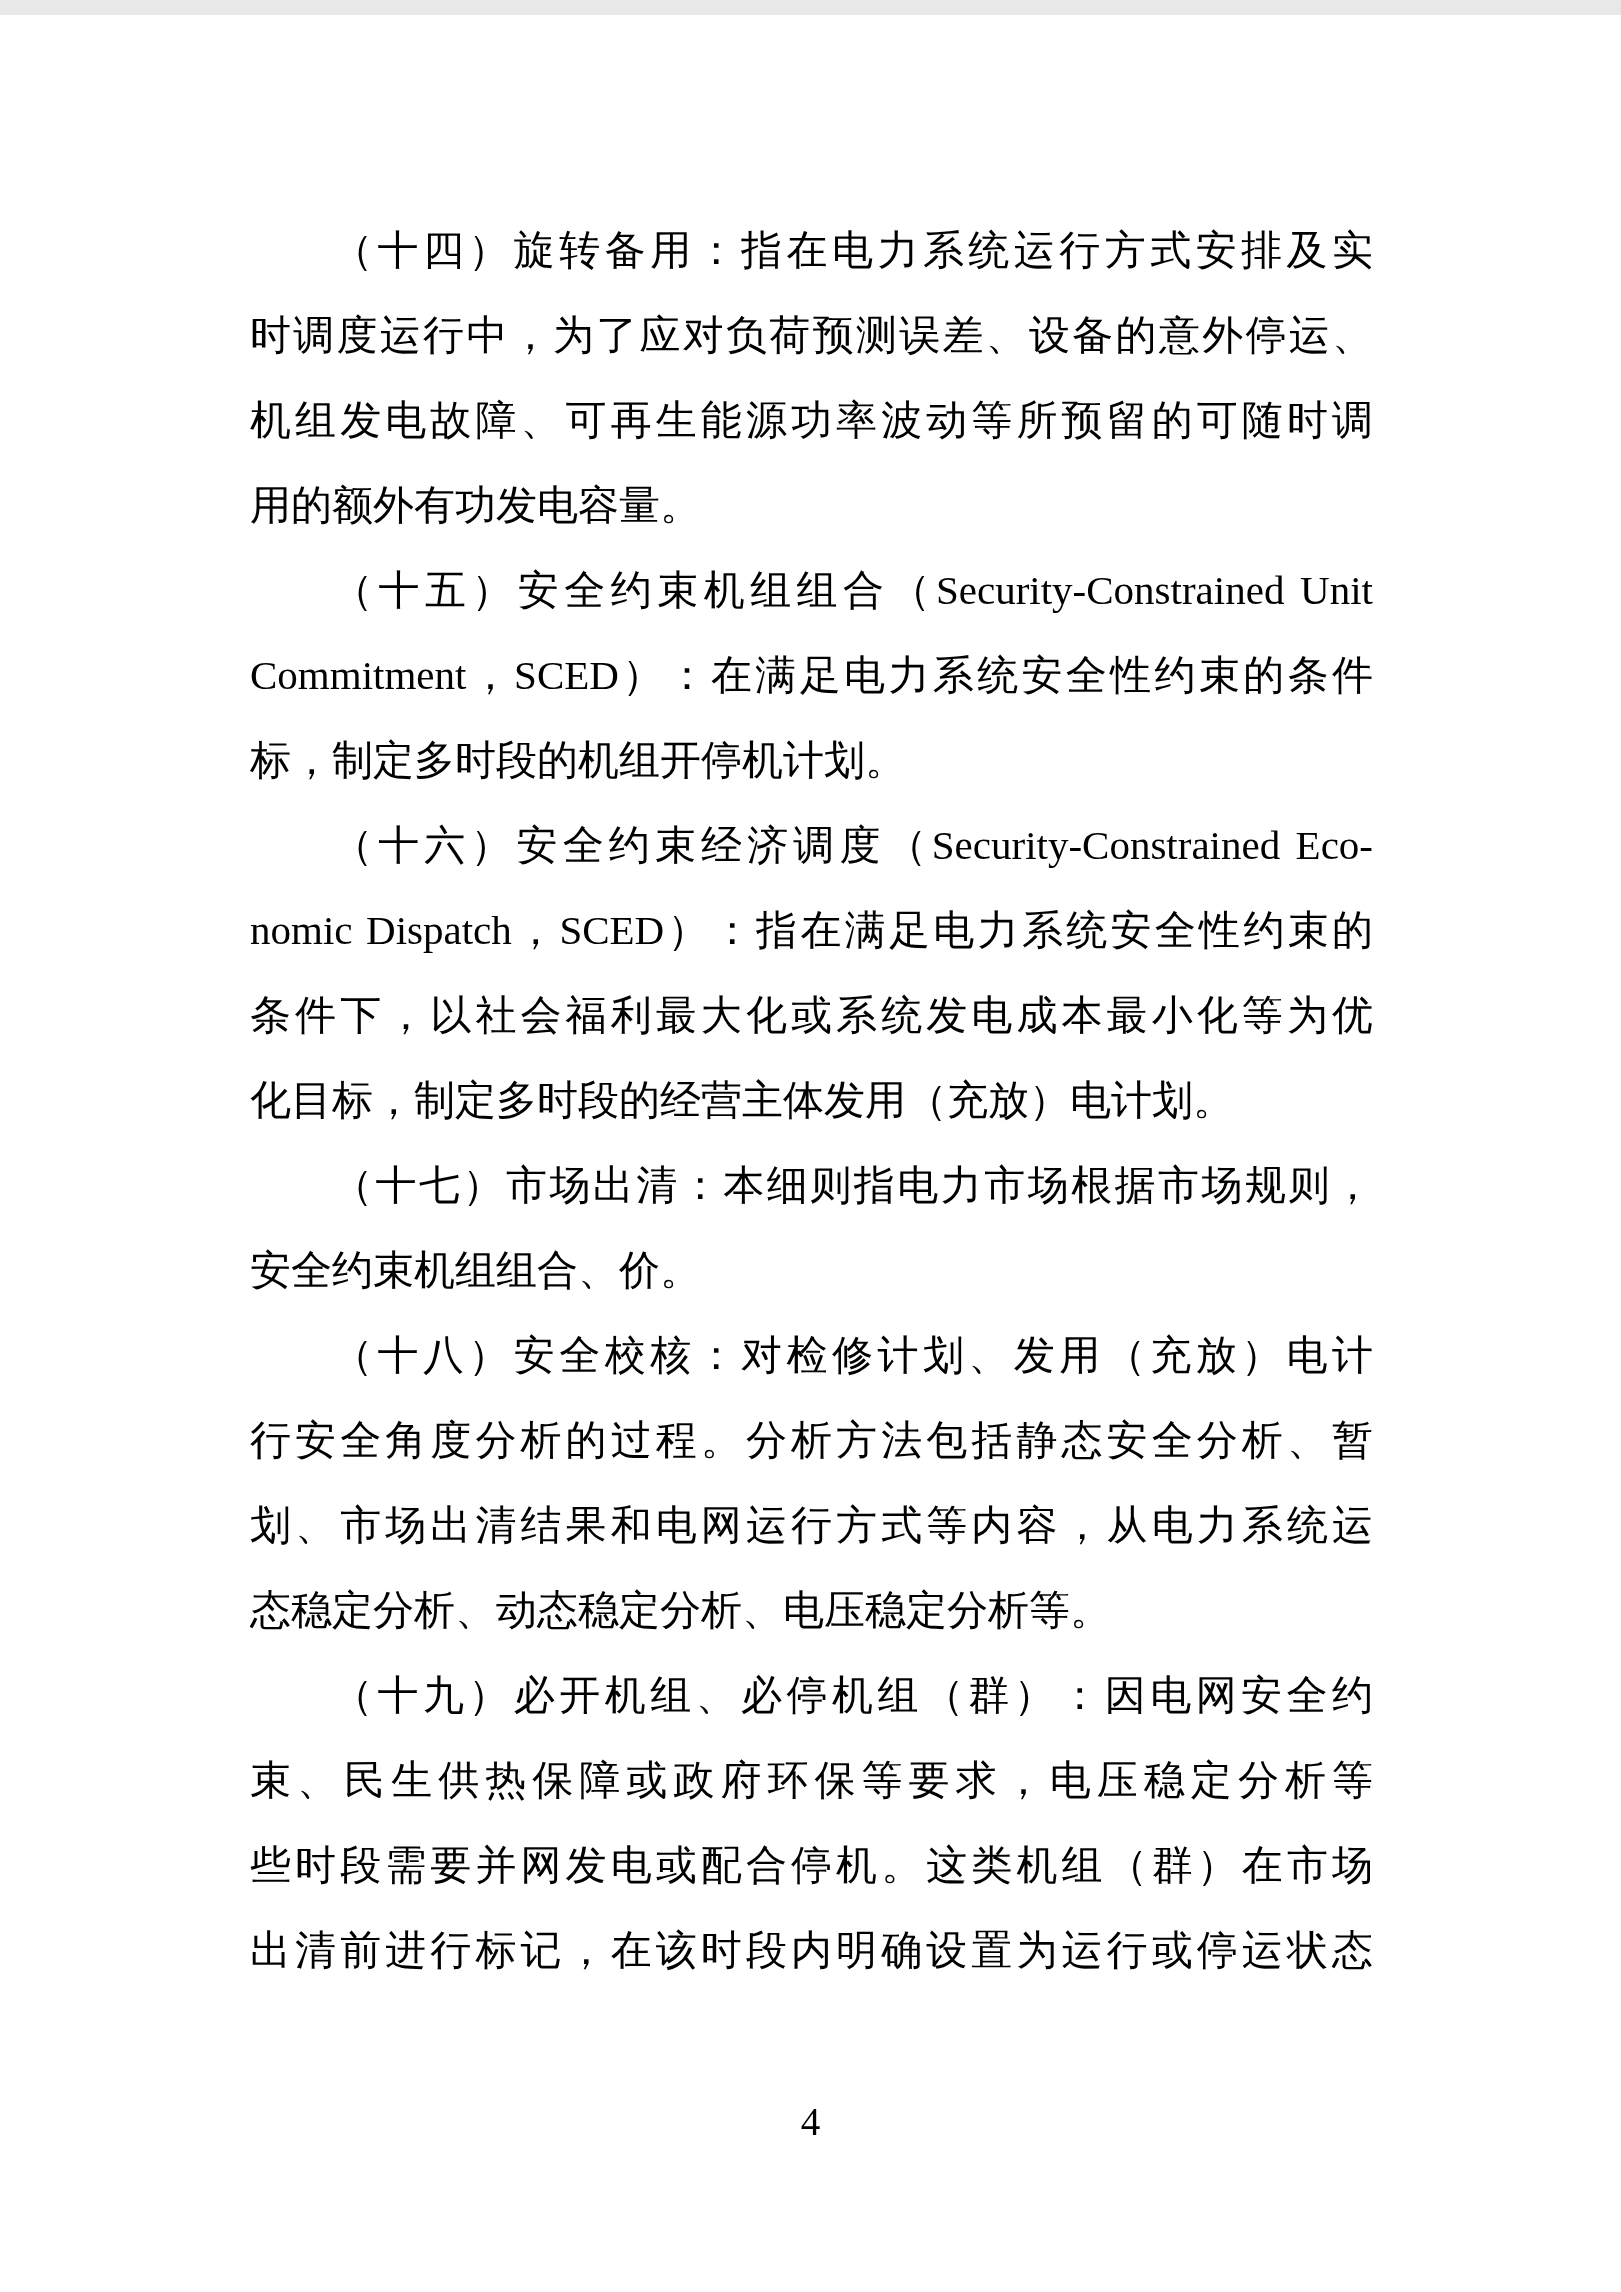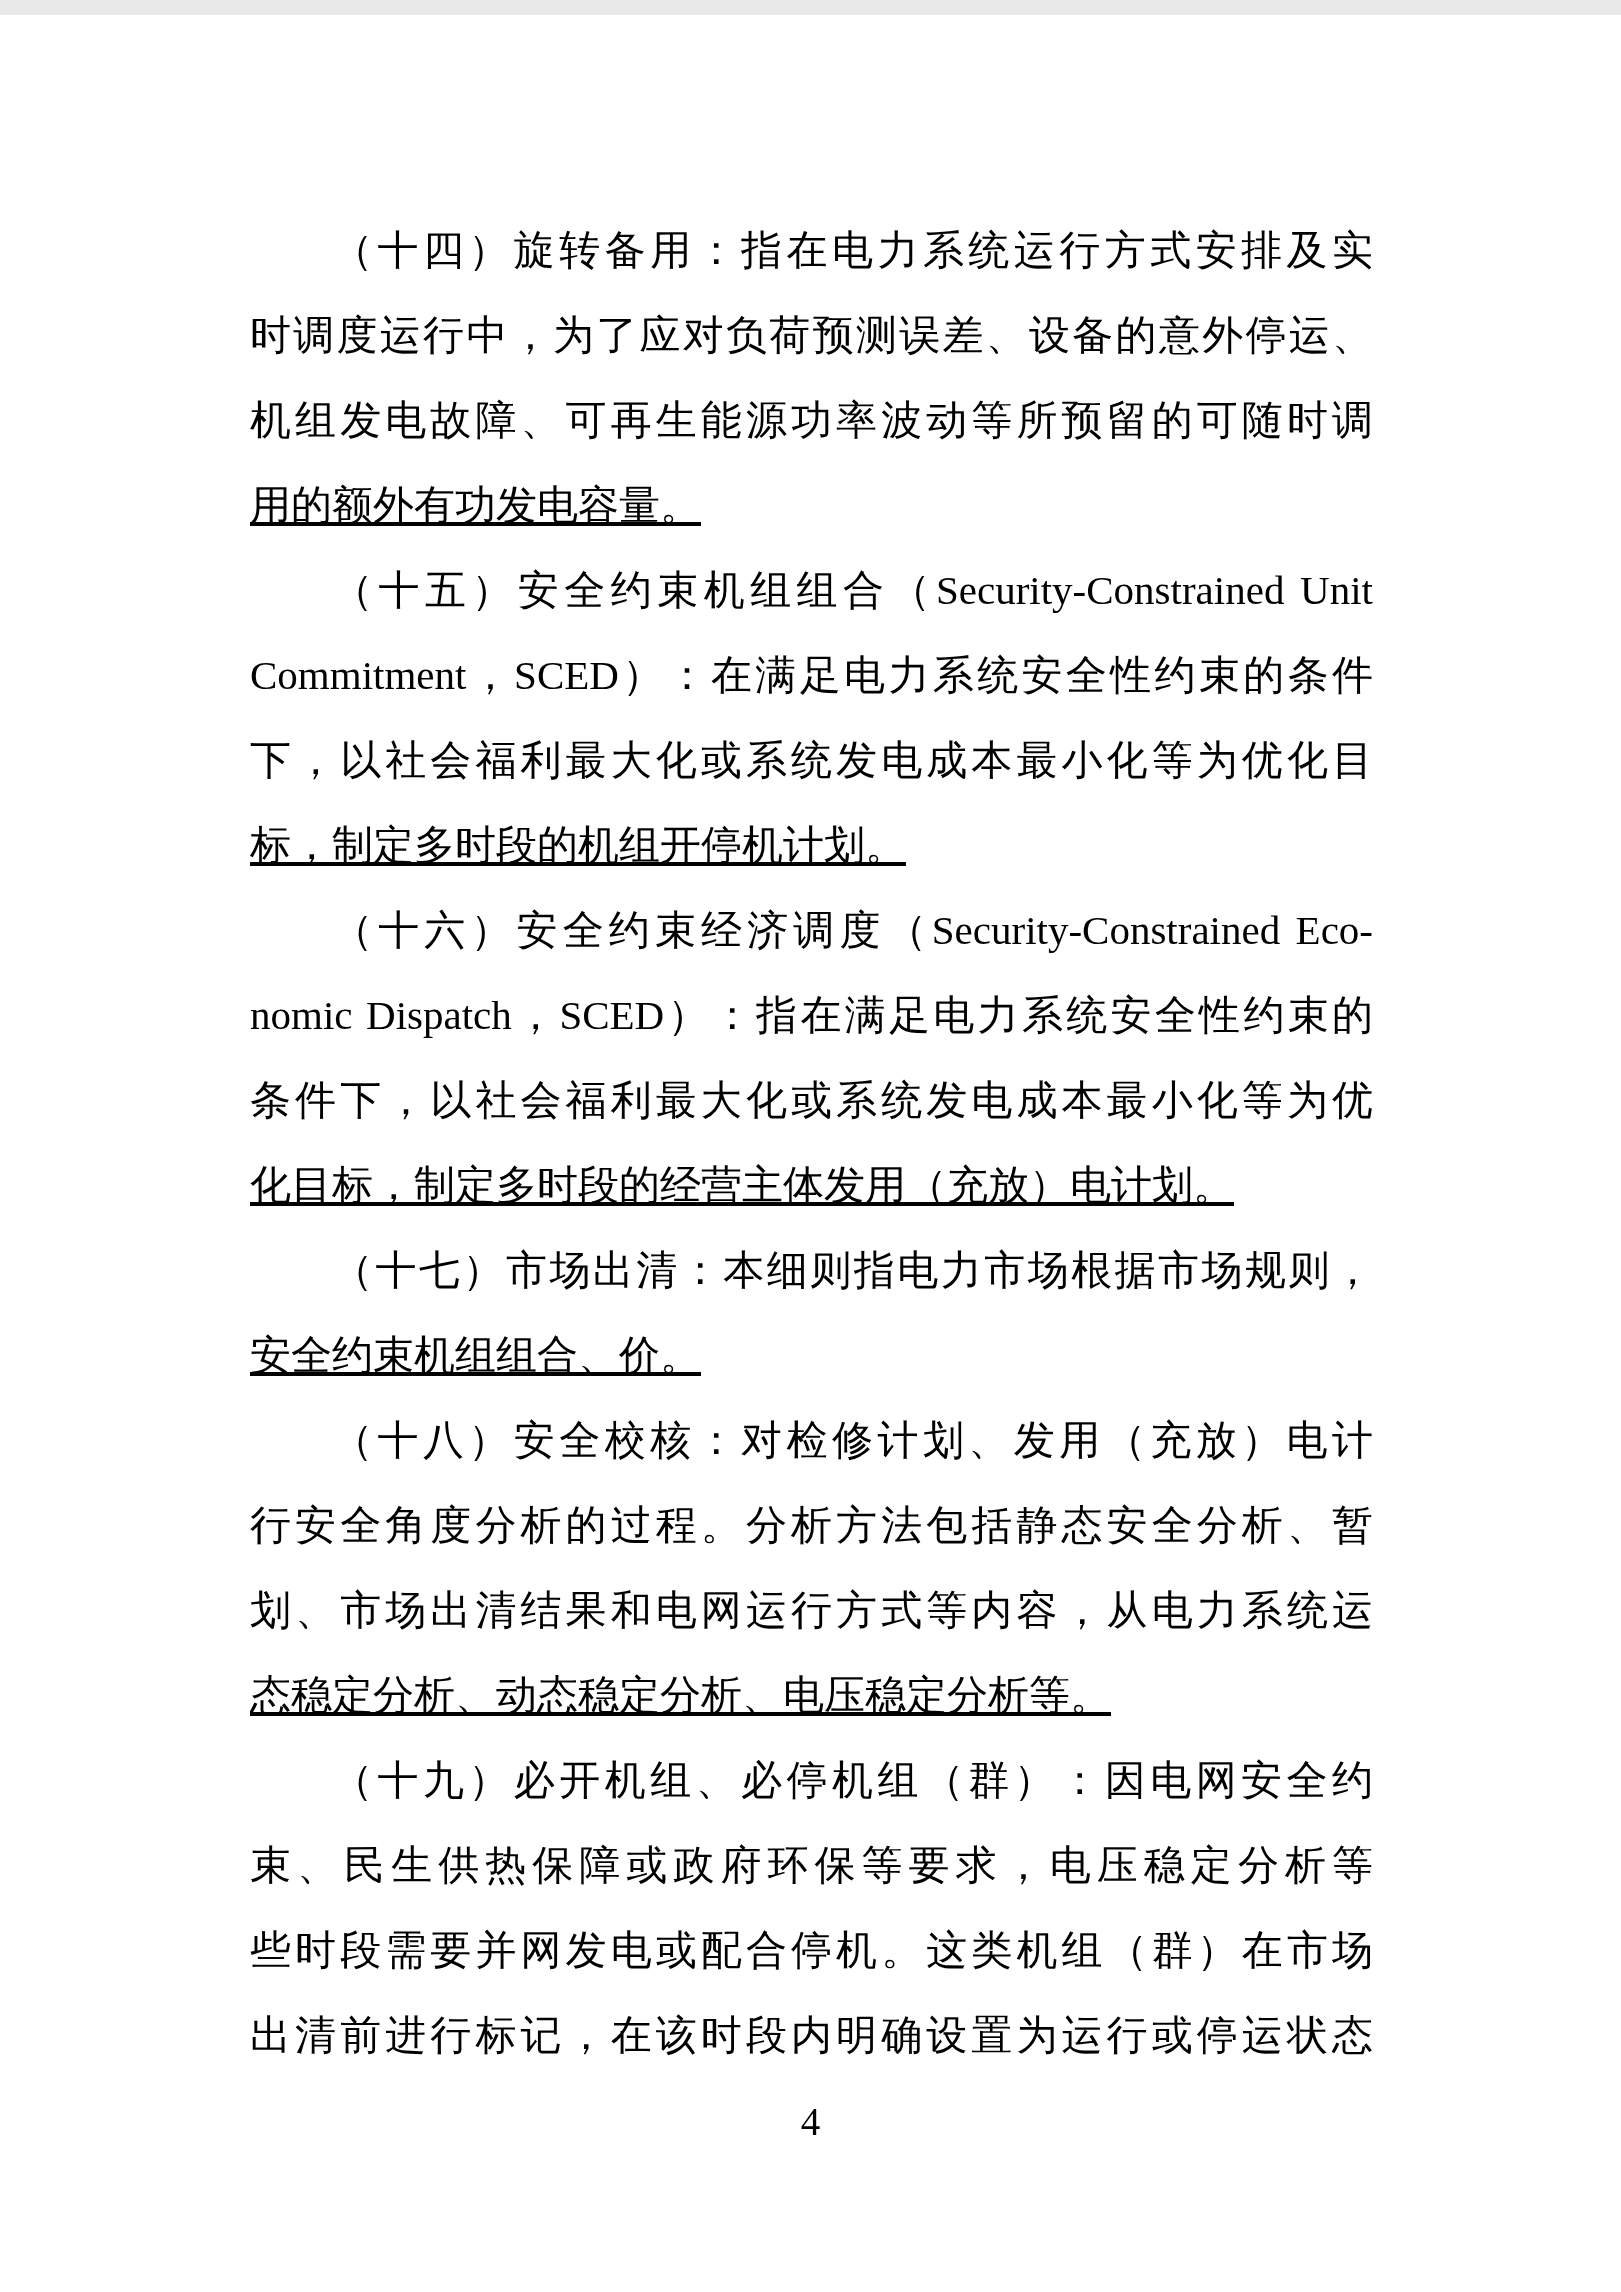--- a/index.html
+++ b/index.html
@@ -29,21 +29,20 @@
     font-size: 41px;
     text-align: justify;
     text-align-last: justify;
     text-justify: inter-character;
     overflow: hidden;
     white-space: normal;
   }
   .line.last {
     text-align: left;
     text-align-last: left;
-    text-decoration: underline;
   }
   .line.indent {
     text-indent: 2em;
   }
   .page-number {
     position: absolute;
     left: 0;
     top: 2084px;
     width: 100%;
     height: 45px;
@@ -56,21 +55,20 @@
 <body>
 
 <div class="page">
   <div class="text-block">
       <div class="line indent">（十四）旋转备用：指在电力系统运行方式安排及实</div>
       <div class="line">时调度运行中，为了应对负荷预测误差、设备的意外停运、</div>
       <div class="line">机组发电故障、可再生能源功率波动等所预留的可随时调</div>
       <div class="line last">用的额外有功发电容量。</div>
       <div class="line indent">（十五）安全约束机组组合（Security-Constrained Unit</div>
       <div class="line">Commitment，SCED）：在满足电力系统安全性约束的条件</div>
-      <div class="line">下，以社会福利最大化或系统发电成本最小化等为优化目</div>
       <div class="line last">标，制定多时段的机组开停机计划。</div>
       <div class="line indent">（十六）安全约束经济调度（Security-Constrained Eco-</div>
       <div class="line">nomic Dispatch，SCED）：指在满足电力系统安全性约束的</div>
       <div class="line">条件下，以社会福利最大化或系统发电成本最小化等为优</div>
       <div class="line last">化目标，制定多时段的经营主体发用（充放）电计划。</div>
       <div class="line indent">（十七）市场出清：本细则指电力市场根据市场规则，</div>
       <div class="line last">安全约束机组组合、价。</div>
       <div class="line indent">（十八）安全校核：对检修计划、发用（充放）电计</div>
       <div class="line">行安全角度分析的过程。分析方法包括静态安全分析、暂</div>
       <div class="line">划、市场出清结果和电网运行方式等内容，从电力系统运</div>

